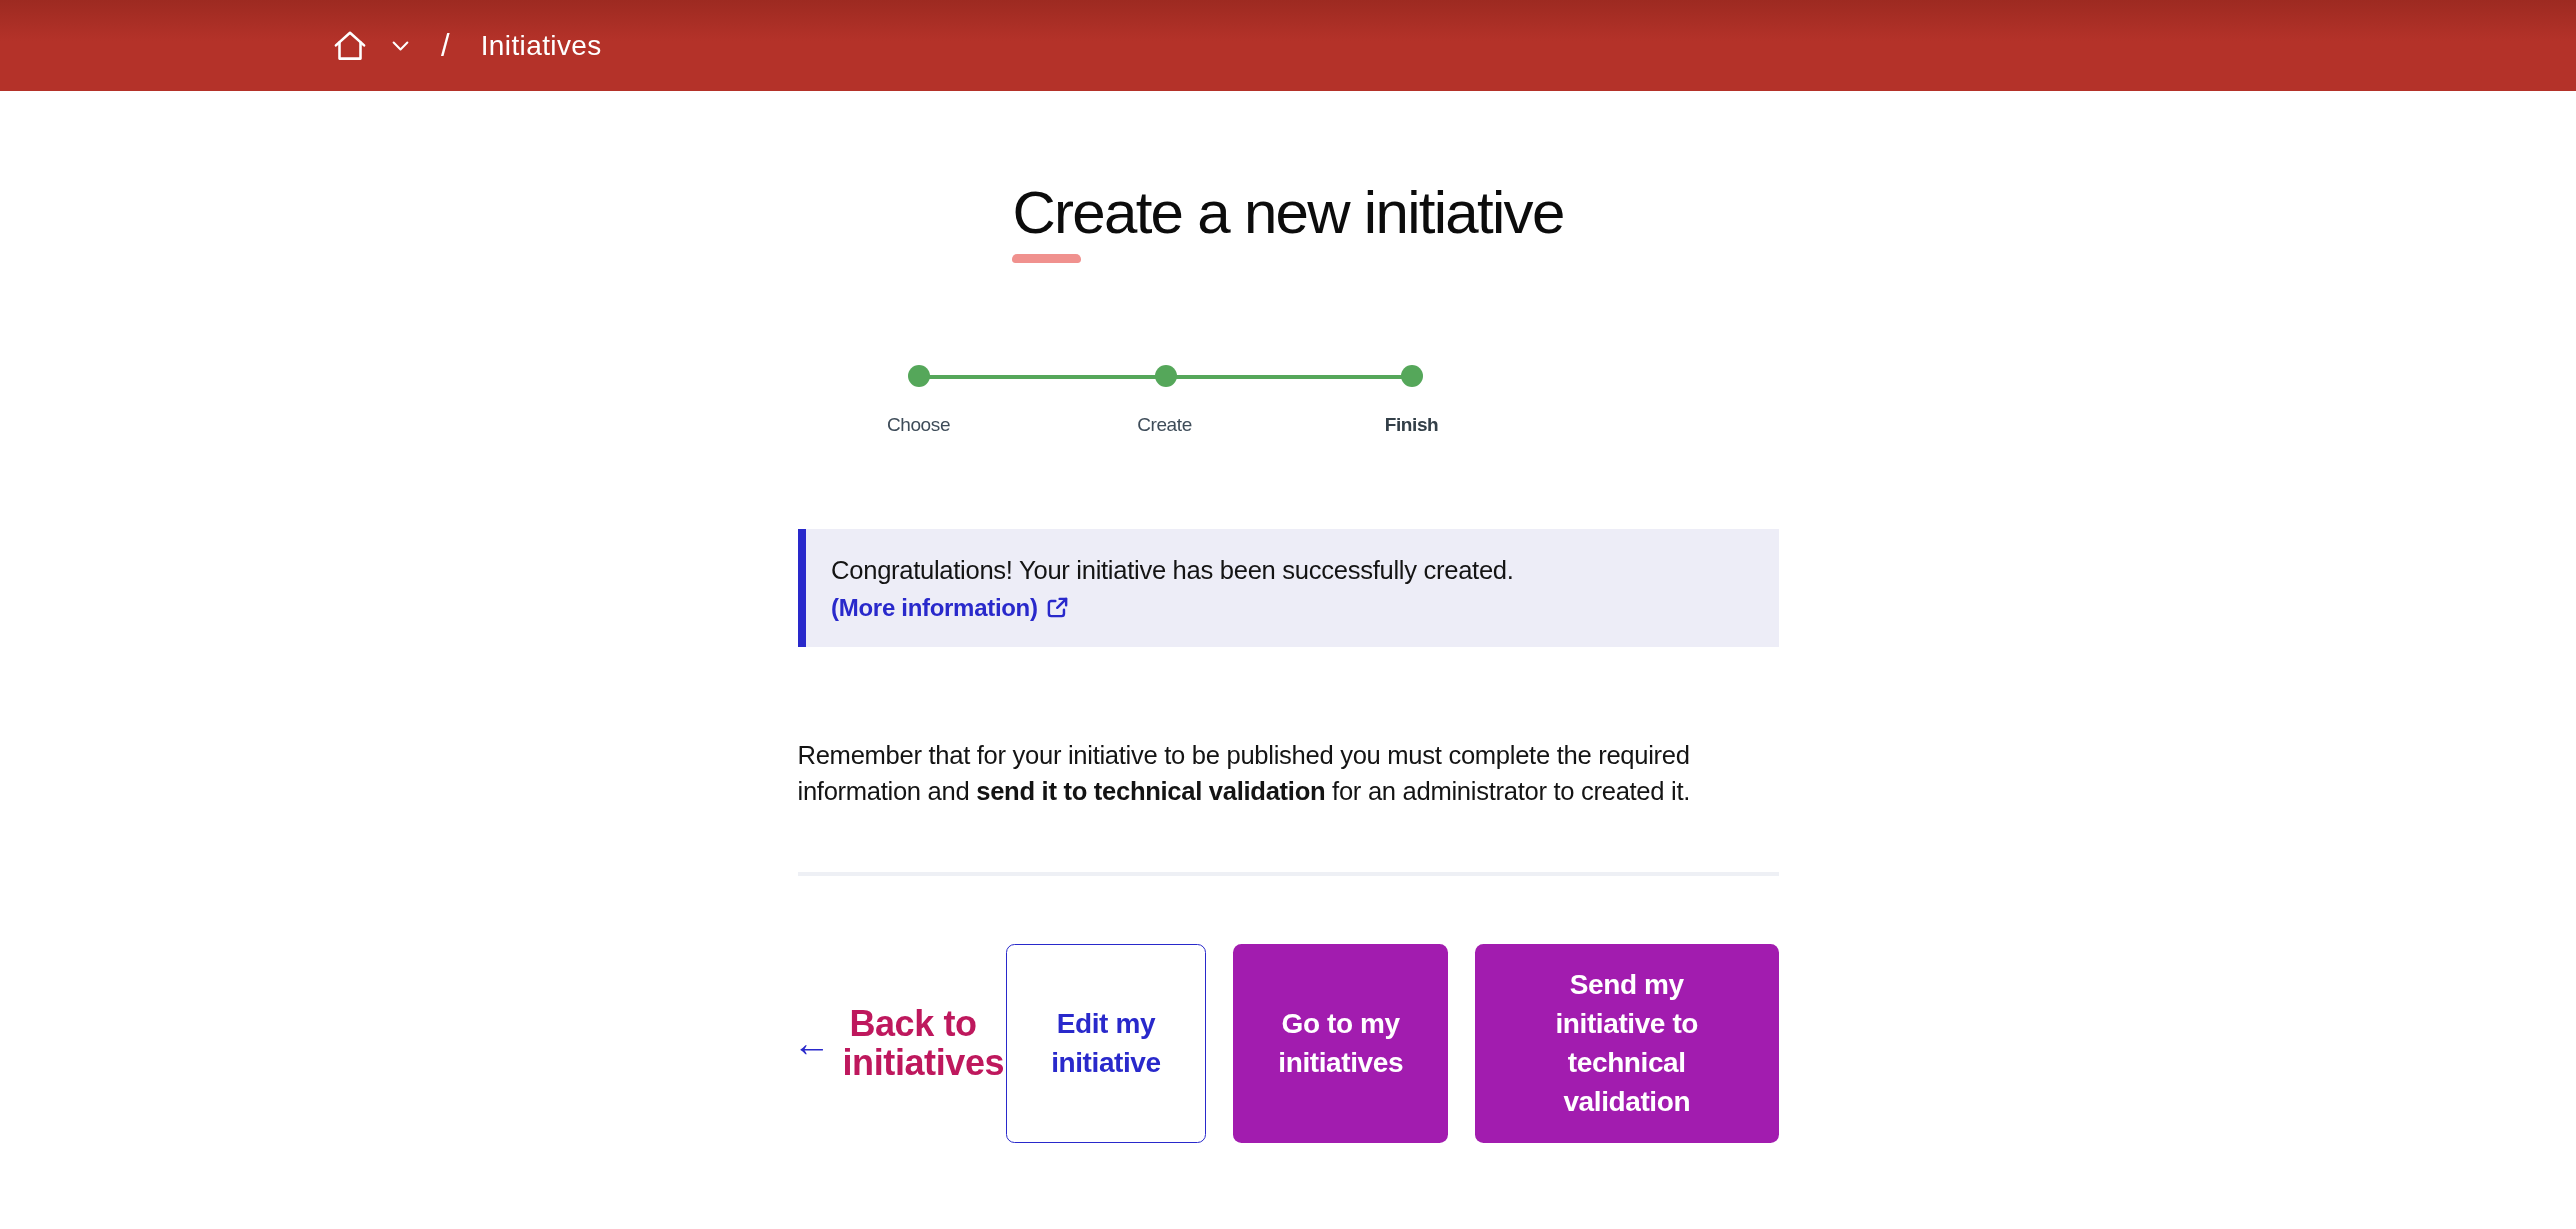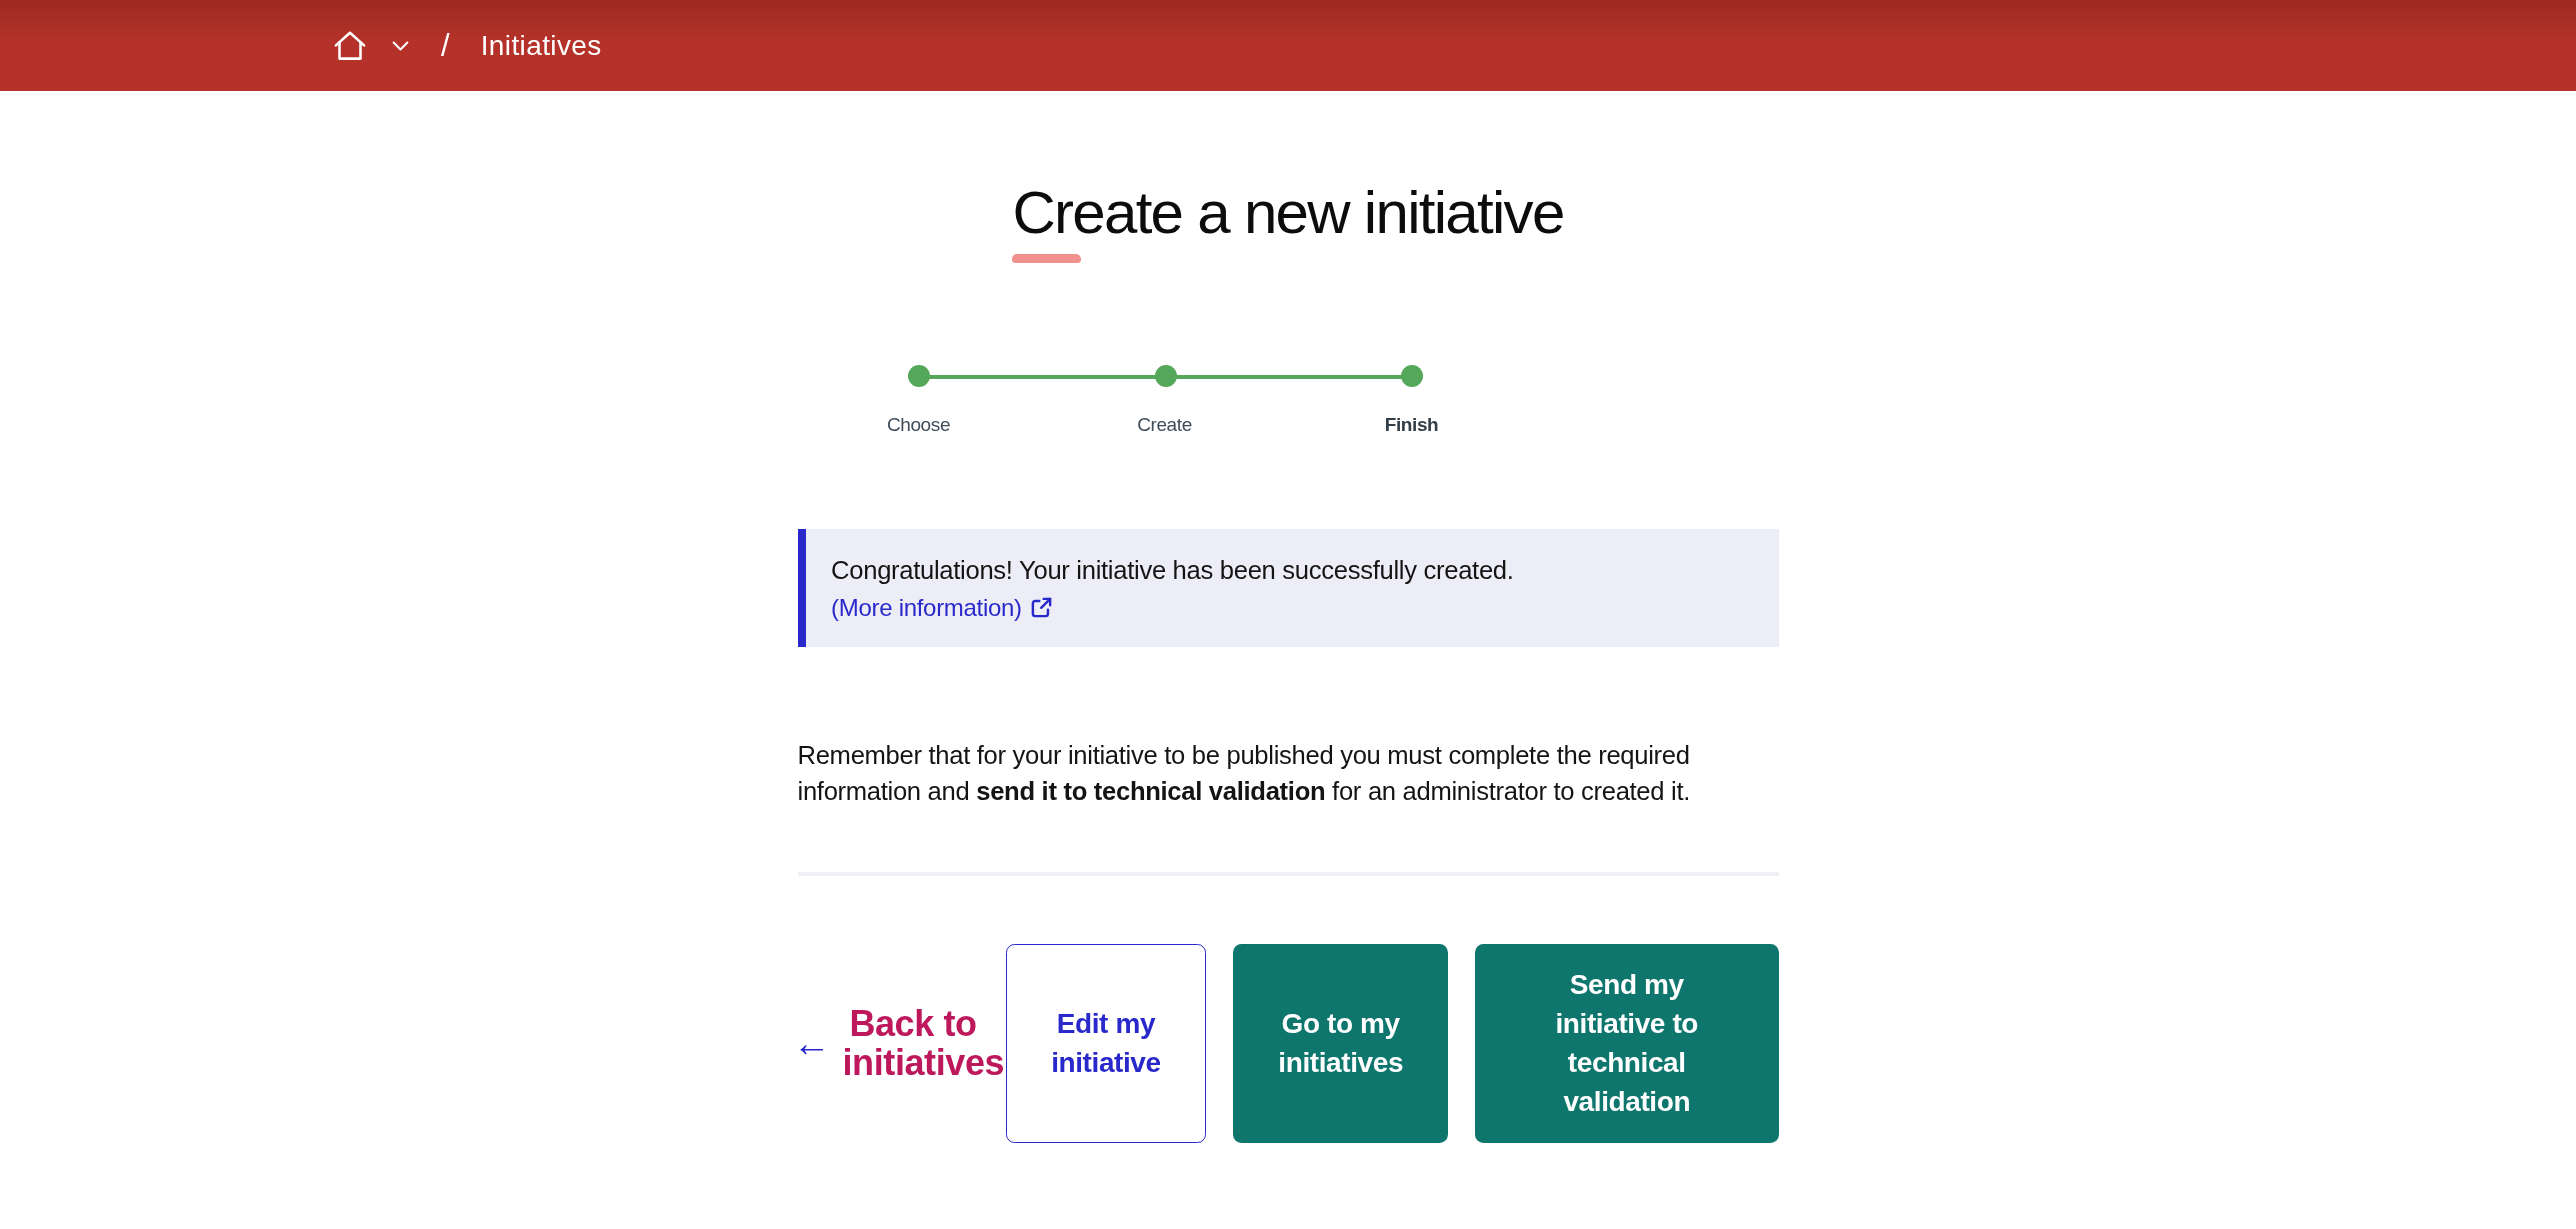--- a/index.html
+++ b/index.html
@@ -56,21 +56,21 @@
 
   
   .alert-box {
     margin-top: 96px;
     background: #ededf7;
     border-left: 8.5px solid #2929cb;
     padding: 27px 32px 25.6px 25.6px;
   }
   .alert-message { font-size: 25.6px; color: #141414; letter-spacing: -0.3px; }
   .alert-link-row { margin-top: 8.5px; display: flex; align-items: center; gap: 8.5px; cursor: pointer; }
-  .alert-link { font-size: 24px; font-weight: 400; color: #2929cb; letter-spacing: -0.3px; }
+  .alert-link { font-size: 24px; font-weight: 700; color: #2929cb; letter-spacing: -0.3px; }
   .external-icon svg { display: block; }
 
   
   .note {
     margin-top: 90px; max-width: 943px;
     font-size: 25.6px; line-height: 36px; color: #141414; letter-spacing: -0.3px;
   }
   .note b { font-weight: 700; }
 
   
@@ -92,21 +92,21 @@
   .btn {
     display: flex; align-items: center; justify-content: center; text-align: center;
     font-size: 28px; line-height: 39px; font-weight: 700; letter-spacing: -0.4px;
     border-radius: 8.5px; cursor: pointer; border: none;
     font-family: "Liberation Sans", sans-serif;
   }
   .btn-outline {
     width: 202px; background: #ffffff; color: #2929cb;
     border: 1.7px solid #2929cb; padding: 0 20.5px;
   }
-  .btn-solid { background: #0f766e; color: #ffffff; }
+  .btn-solid { background: #a21caf; color: #ffffff; }
   .btn-go { width: 216px; padding: 8px 17px; }
   .btn-send { width: 305px; padding: 0 48px; }
 </style>
 </head>
 <body>
 
 <header class="app-header">
   <nav class="breadcrumb">
     <span class="home-link">
       <span class="home-icon">

